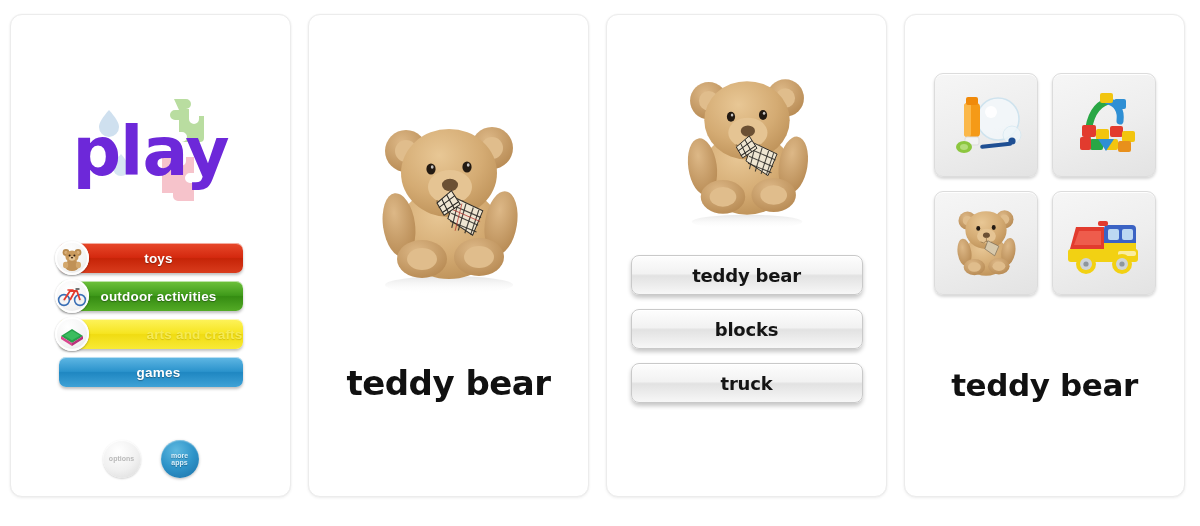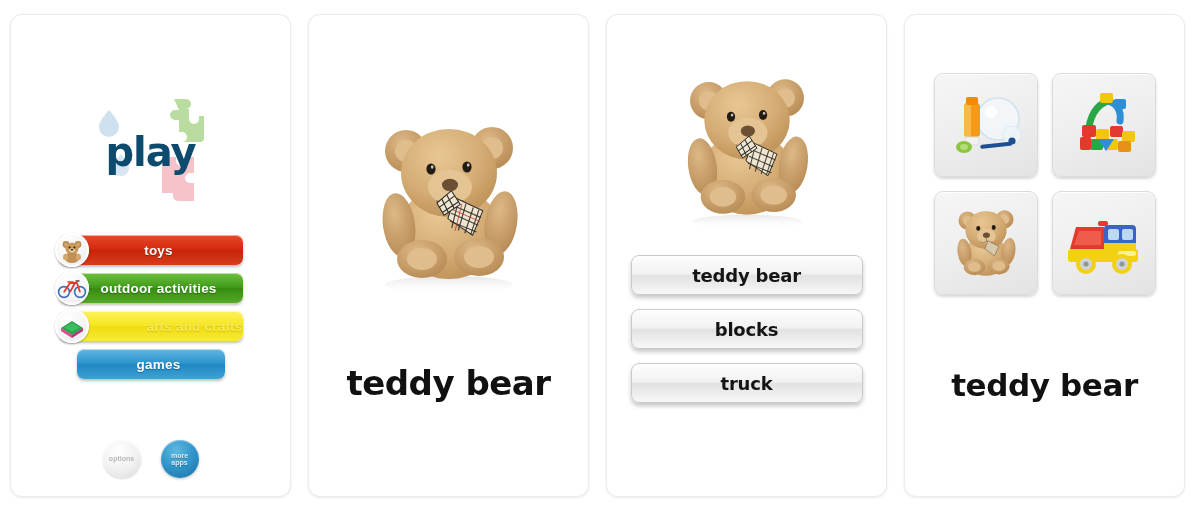--- a/index.html
+++ b/index.html
@@ -46,31 +46,31 @@
   .puz { position: absolute; }
   .puz svg { display:block; }
   .puz-green  { top: -2px;  left: 88px; }
   .puz-pink   { top: 58px;  left: 78px; }
   .puz-blue1  { top: 12px;  left: 22px; }
   .puz-blue2  { top: 56px;  left: 36px; }
   .logo-text {
     position: absolute;
     top: 50%; left: 50%;
     transform: translate(-50%,-50%);
-    font-size: 40px;
+    font-size: 68px;
     font-weight: 700;
-    color: #0c4a6e;
+    color: #6d28d9;
     letter-spacing: -1px;
     line-height: 1;
     font-family: "DejaVu Sans", sans-serif;
   }
 
   .menu {
     position: absolute;
-    top: 220px; left: 50%;
+    top: 228px; left: 50%;
     transform: translateX(-50%);
     width: 184px;
     display: flex; flex-direction: column;
     gap: 8px;
   }
   .menu-btn {
     position: relative;
     height: 30px;
     border-radius: 7px;
     display: flex; align-items: center; justify-content: center;
@@ -84,21 +84,21 @@
     text-shadow: 0 1px 1px rgba(0,0,0,0.32);
     letter-spacing: 0.2px;
     padding-left: 16px;
   }
   .menu-btn.toys     { background: linear-gradient(180deg,#e8492b 0%,#d4290f 48%,#c62408 52%,#d93c1d 100%); }
   .menu-btn.outdoor  { background: linear-gradient(180deg,#6ec23c 0%,#3f9a1a 48%,#358c12 52%,#54ab26 100%); }
   .menu-btn.arts     { background: linear-gradient(180deg,#fdf35c 0%,#f6e521 48%,#f0dc12 52%,#f8ea36 100%); justify-content: flex-end; }
   .menu-btn.arts .label { color: #f5ea55; text-shadow: 0 1px 1px rgba(190,170,0,0.55); }
   .menu-btn.games    {
     background: linear-gradient(180deg,#61b8e4 0%,#2b93cc 48%,#1f87c2 52%,#3fa2d6 100%);
-    width: 148px; margin: 0 auto; padding-left: 16px;
+    width: 184px; margin: 0 auto; padding-left: 16px;
   }
   .menu-btn.games .label { padding-left: 0; }
 
   .btn-icon {
     position: absolute;
     left: -4px; top: 50%;
     transform: translateY(-50%);
     width: 34px; height: 34px;
     border-radius: 50%;
     background: radial-gradient(circle at 38% 30%, #ffffff 0%, #f3f3f3 60%, #dcdcdc 100%);

